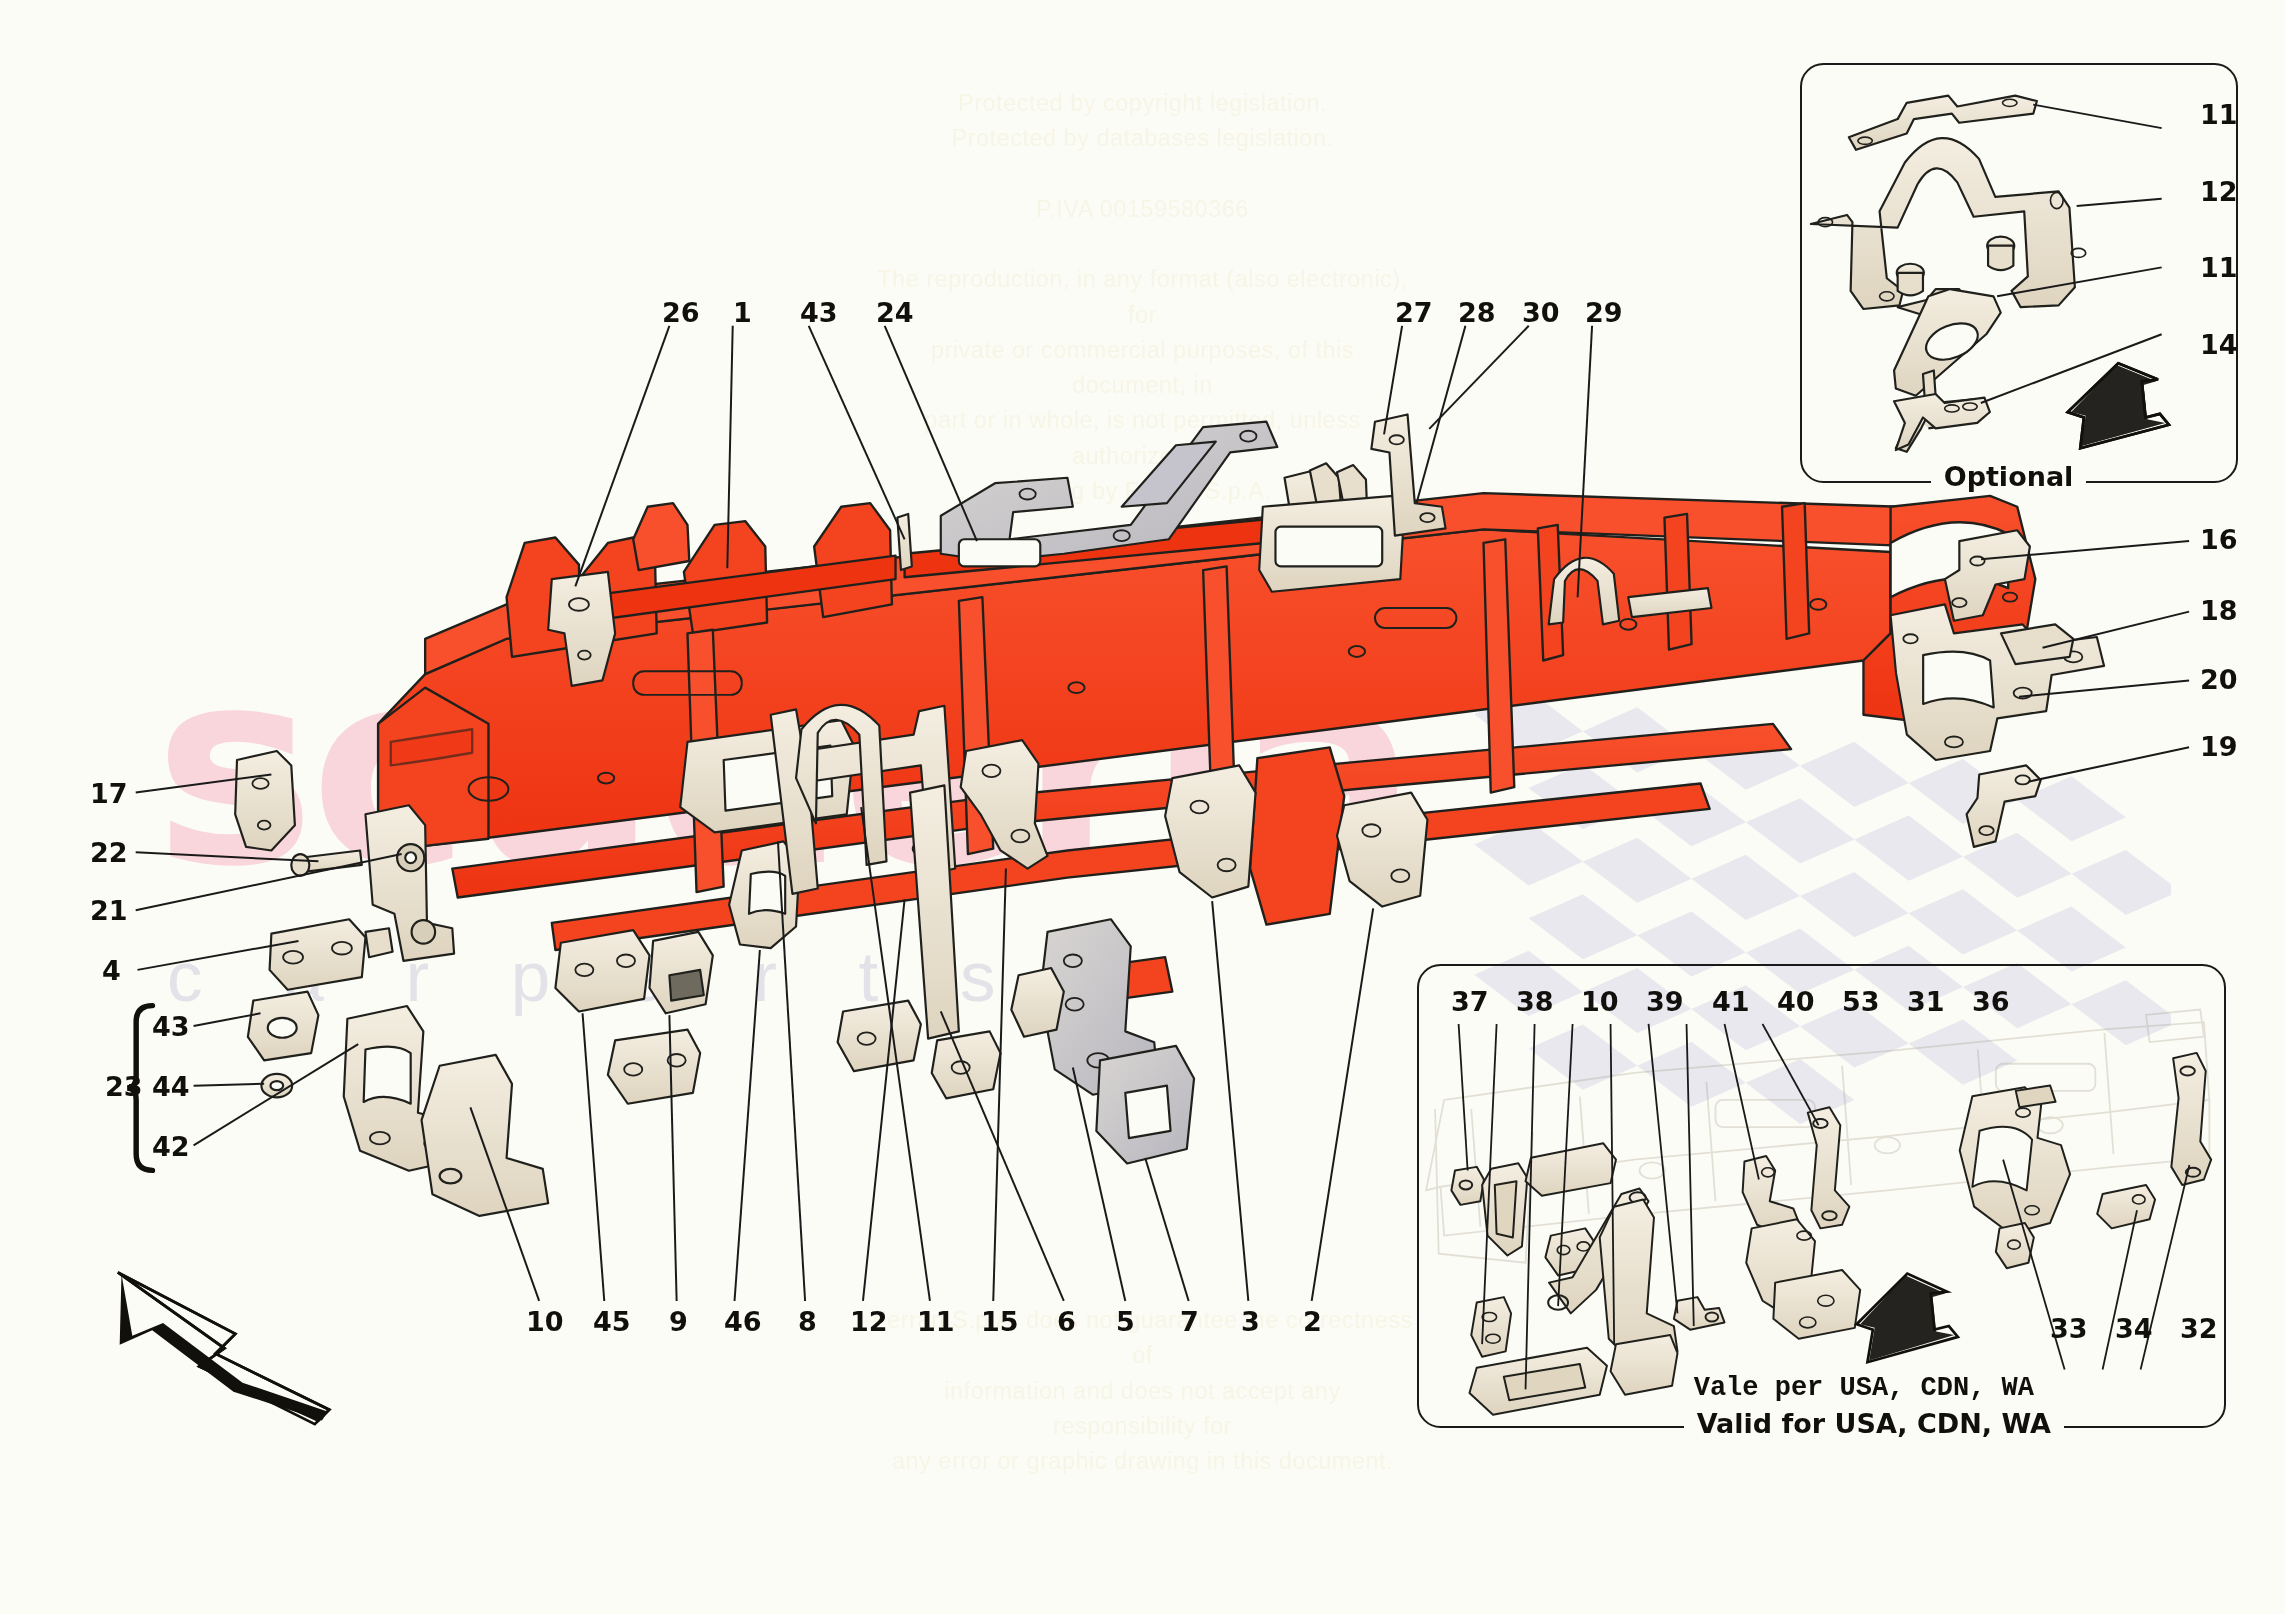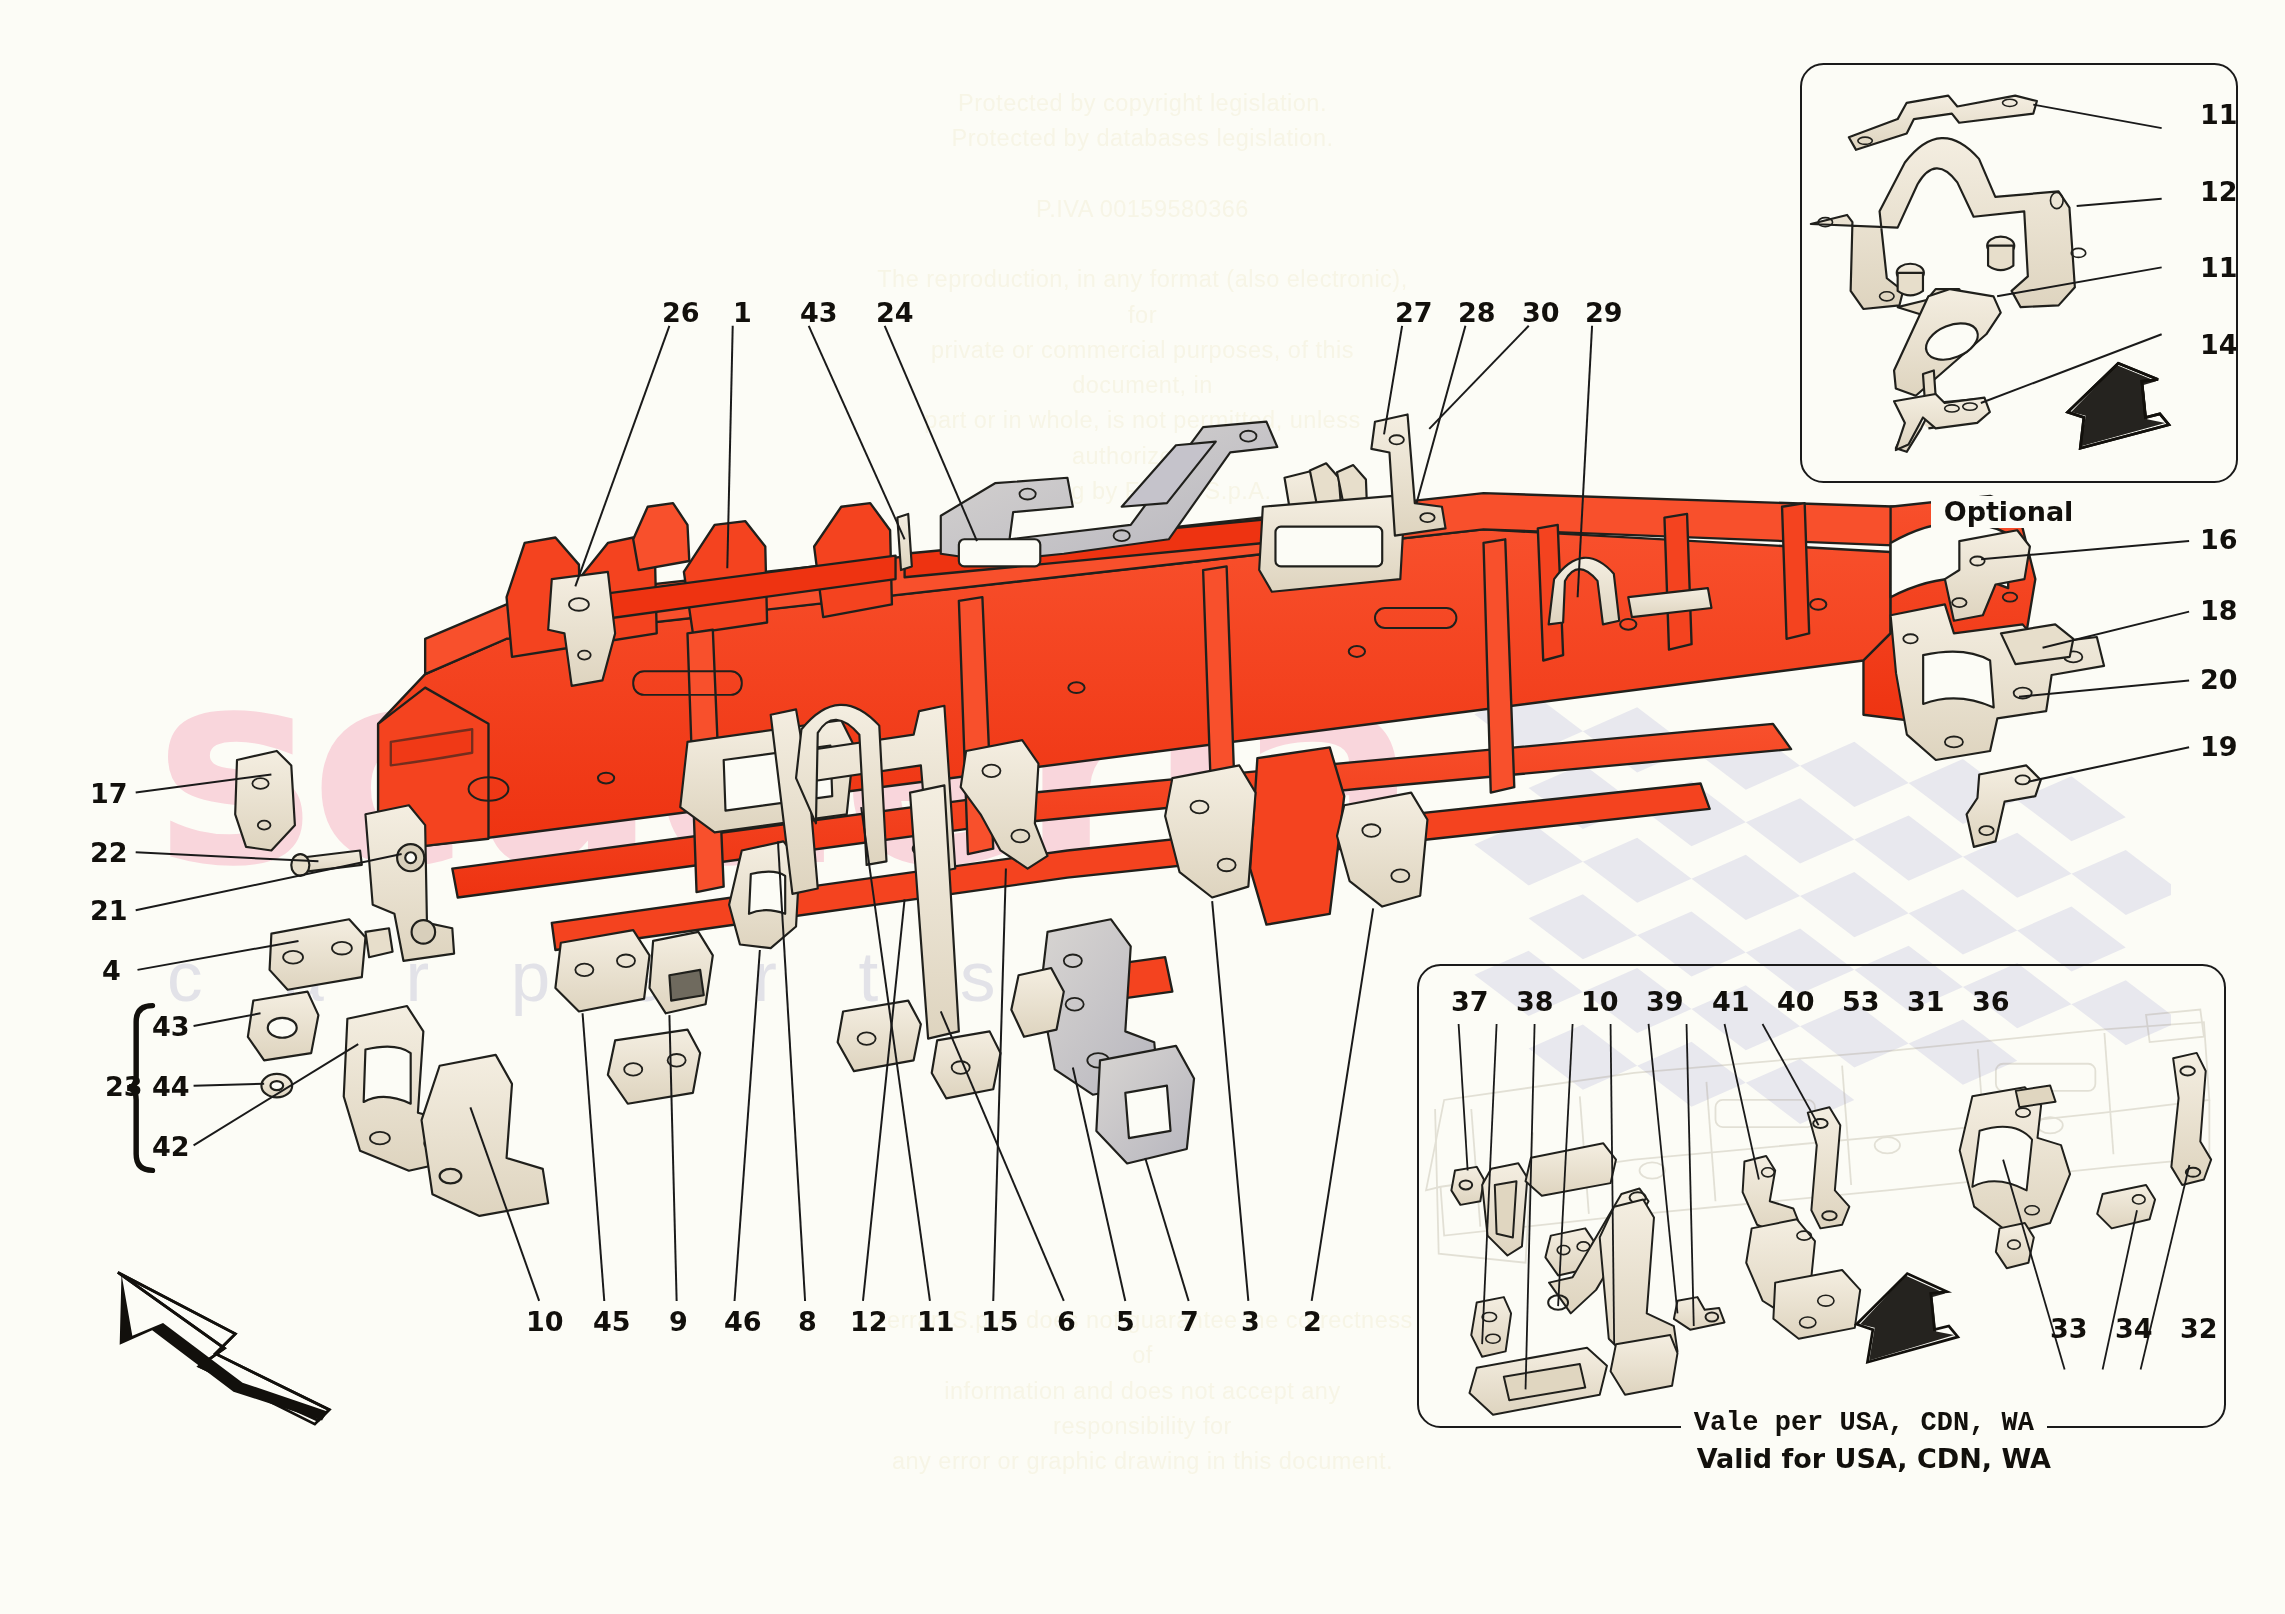--- a/index.html
+++ b/index.html
@@ -34,21 +34,21 @@
     font-size:27px;color:#12100c;line-height:1;white-space:nowrap;
   }
   
   .inset{
     position:absolute;border:2.3px solid #1a1a1a;border-radius:23.5px;
     background:transparent;
   }
   .inset-caption{
     position:absolute;font-family:"DejaVu Sans",sans-serif;font-weight:700;
     font-size:27px;color:#12100c;background:#FCFCF6;padding:0 12.7px;
-    white-space:nowrap;text-align:center;line-height:1.18;margin-top:35px;
+    white-space:nowrap;text-align:center;line-height:1.18;
   }
   svg{display:block;}
   .ghost{opacity:.22;}
 </style>
 </head>
 <body>
 
 <div id="stage">
 
   <svg class="flag" viewBox="0 0 840 560" width="760" height="507">

